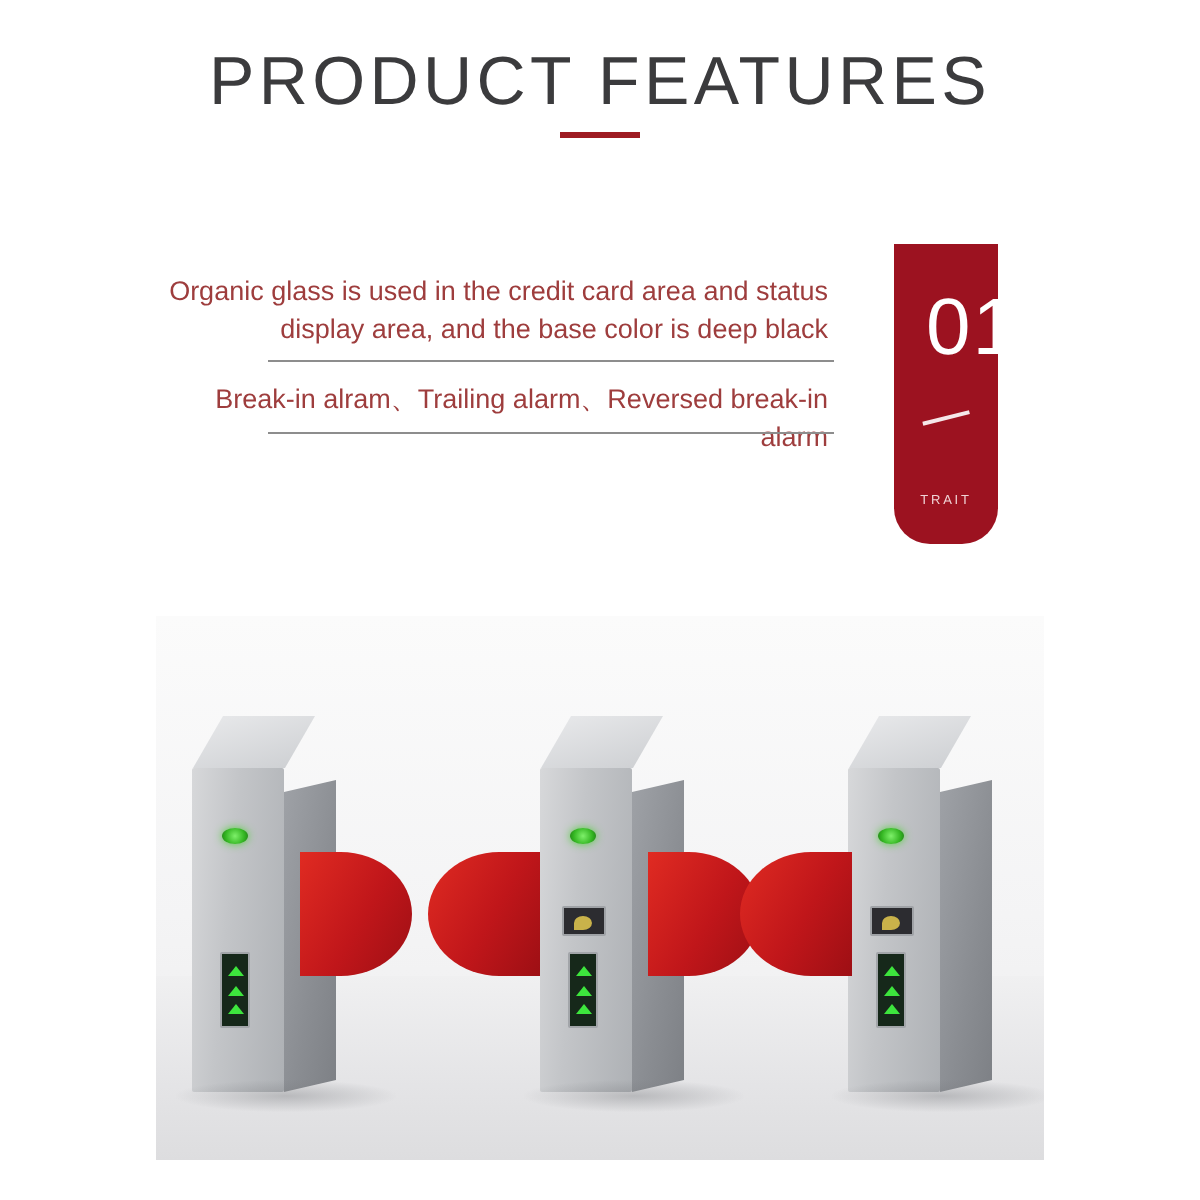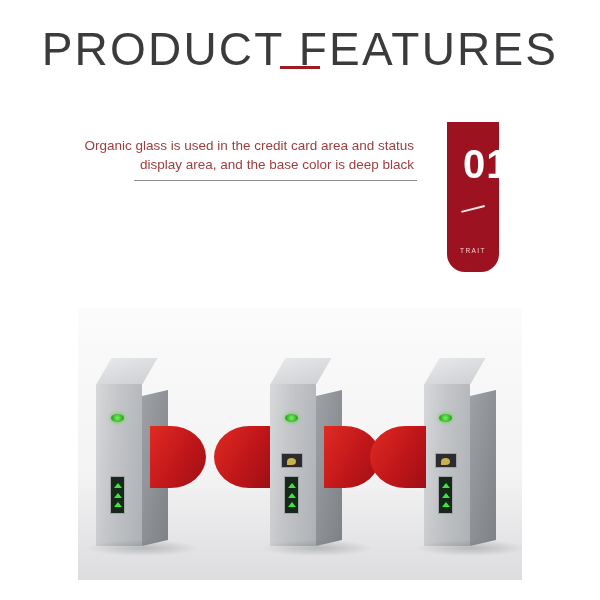--- a/index.html
+++ b/index.html
@@ -9,21 +9,21 @@
     font-family:"Liberation Sans", sans-serif;
     position:relative;
     overflow:hidden;
   }
 
   
   .page-title {
     position:absolute;
     top:22px; left:0; right:0;
     text-align:center;
-    font-size:46px;
+    font-size:34px;
     letter-spacing:2.2px;
     font-weight:400;
     color:#3b3b3d;
     font-family:"Liberation Sans", sans-serif;
   }
   .title-underline {
     position:absolute;
     top:66px; left:280px;
     width:40px; height:3px;
     background:#9e1b22;
@@ -67,21 +67,21 @@
     width:52px; height:150px;
     background:#9c1220;
     border-radius:0 0 18px 18px;
     color:#ffffff;
     text-align:center;
   }
   .trait-number {
     position:absolute;
     top:22px; left:16px; right:0;
     font-size:40px;
-    font-weight:700;
+    font-weight:400;
     letter-spacing:1px;
     line-height:1;
     color:#ffffff;
     font-family:"Liberation Sans", sans-serif;
   }
   .trait-slash {
     position:absolute;
     top:86px; left:14px;
     width:24px; height:1.5px;
     background:#ffffff;
@@ -195,20 +195,24 @@
 <div class="page-title">PRODUCT FEATURES</div>
 <div class="title-underline"></div>
 
 <div class="features">
 
   <div class="feat-row feat-row-1">
     <div class="feat-text">Organic glass is used in the credit card area and status display area, and the base color is deep black</div>
     <div class="feat-divider"></div>
   </div>
 
+  <div class="feat-row feat-row-2">
+    <div class="feat-text feat-text-2">Break-in alram、Trailing alarm、Reversed break-in alarm</div>
+    <div class="feat-divider"></div>
+  </div>
 
 </div>
 
 <div class="trait-card">
   <div class="trait-number">01</div>
   <div class="trait-slash"></div>
   <div class="trait-label">TRAIT</div>
 </div>
 
 <div class="product-photo">

